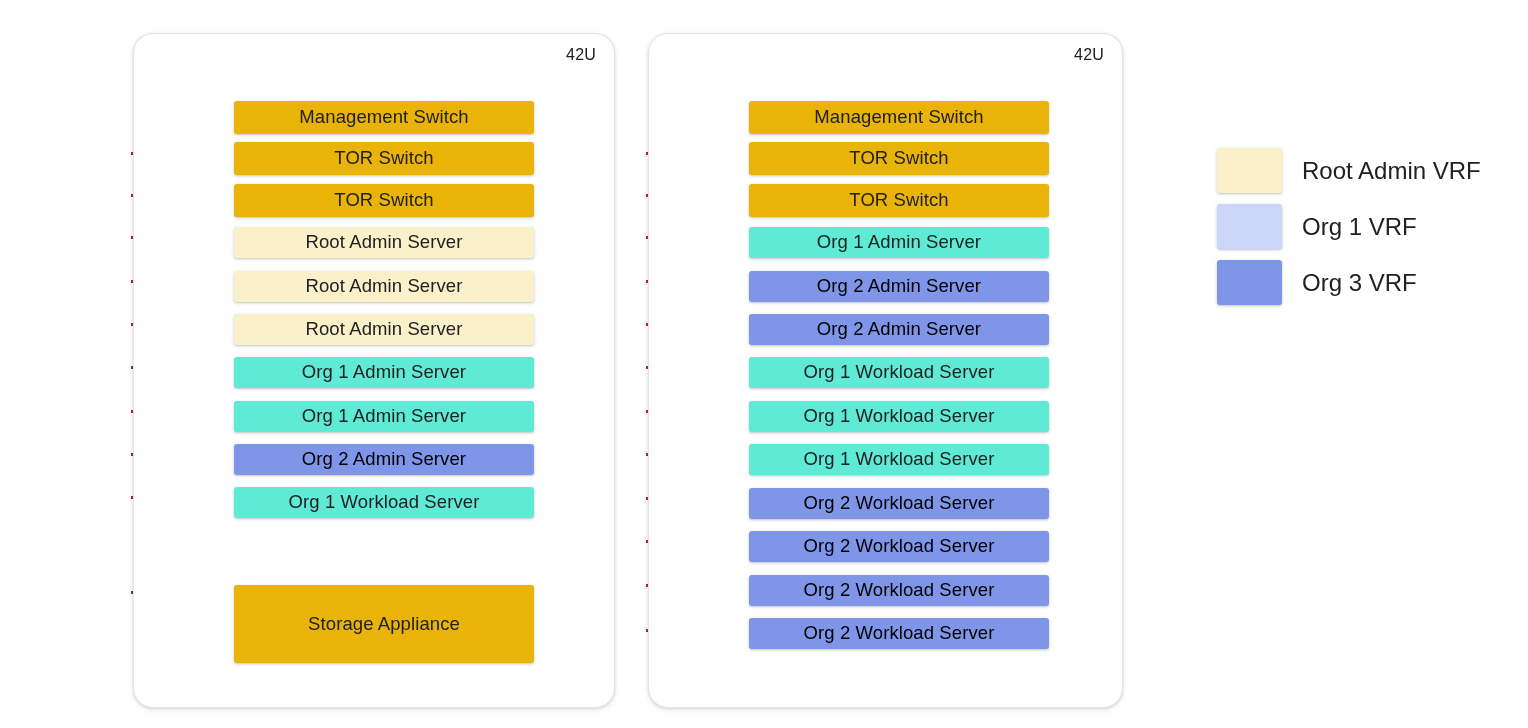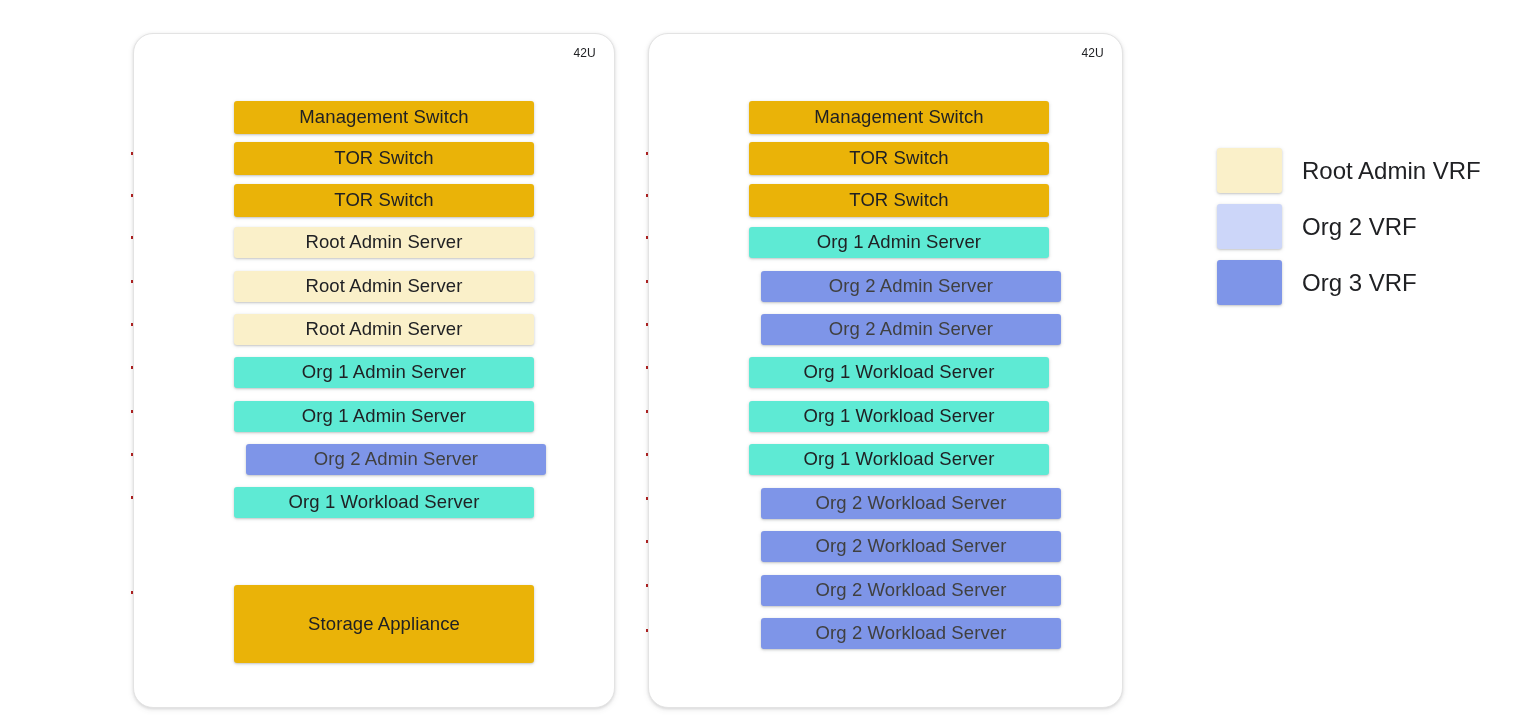--- a/index.html
+++ b/index.html
@@ -22,21 +22,21 @@
     background: #ffffff;
     border: 1px solid #e3e3e3;
     border-radius: 20px;
     box-shadow: 0 1px 3px rgba(60,64,67,0.16), 0 2px 6px rgba(60,64,67,0.08);
     box-sizing: border-box;
   }
   .rack-capacity {
     position: absolute;
     right: 18px;
     top: 12px;
-    font-size: 12px;
+    font-size: 16px;
     color: #202124;
     letter-spacing: 0.2px;
     white-space: nowrap;
   }
 
   
   .device {
     position: absolute;
     box-sizing: border-box;
     border-radius: 3px;
@@ -45,21 +45,21 @@
     justify-content: center;
     font-size: 18.5px;
     line-height: 1;
     letter-spacing: 0.1px;
     white-space: nowrap;
     box-shadow: 0 1px 2px rgba(60,64,67,0.22), 0 1px 4px rgba(60,64,67,0.12);
   }
   .device.kind-infra   { background: #eab308; color: #202124; }
   .device.kind-root    { background: #faf0c9; color: #202124; justify-content: center; }
   .device.kind-org1    { background: #5eead4; color: #202124; }
-  .device.kind-org2    { background: #7e95e8; color: #404040; margin-left: 12px; }
+  .device.kind-org2    { background: #7e95e8; color: #000000; }
 
   
   #cabling {
     position: absolute;
     left: 0;
     top: 0;
     width: 1528px;
     height: 728px;
     pointer-events: none;
   }
@@ -175,21 +175,21 @@
   <span class="rack-capacity">42U</span>
 </div>
 
 <div class="legend" id="legend">
     <div class="legend-row">
       <span class="legend-swatch" style="background: rgb(250, 240, 201);"></span>
       <span class="legend-label">Root Admin VRF</span>
     </div>
     <div class="legend-row">
       <span class="legend-swatch" style="background: rgb(204, 214, 249);"></span>
-      <span class="legend-label">Org 2 VRF</span>
+      <span class="legend-label">Org 1 VRF</span>
     </div>
     <div class="legend-row">
       <span class="legend-swatch" style="background: rgb(126, 149, 232);"></span>
       <span class="legend-label">Org 3 VRF</span>
     </div>
   </div>
 
 <div class="device kind-infra" style="left: 234px; top: 101px; width: 300px; height: 33px;">
     <span>Management Switch</span>
   </div>

